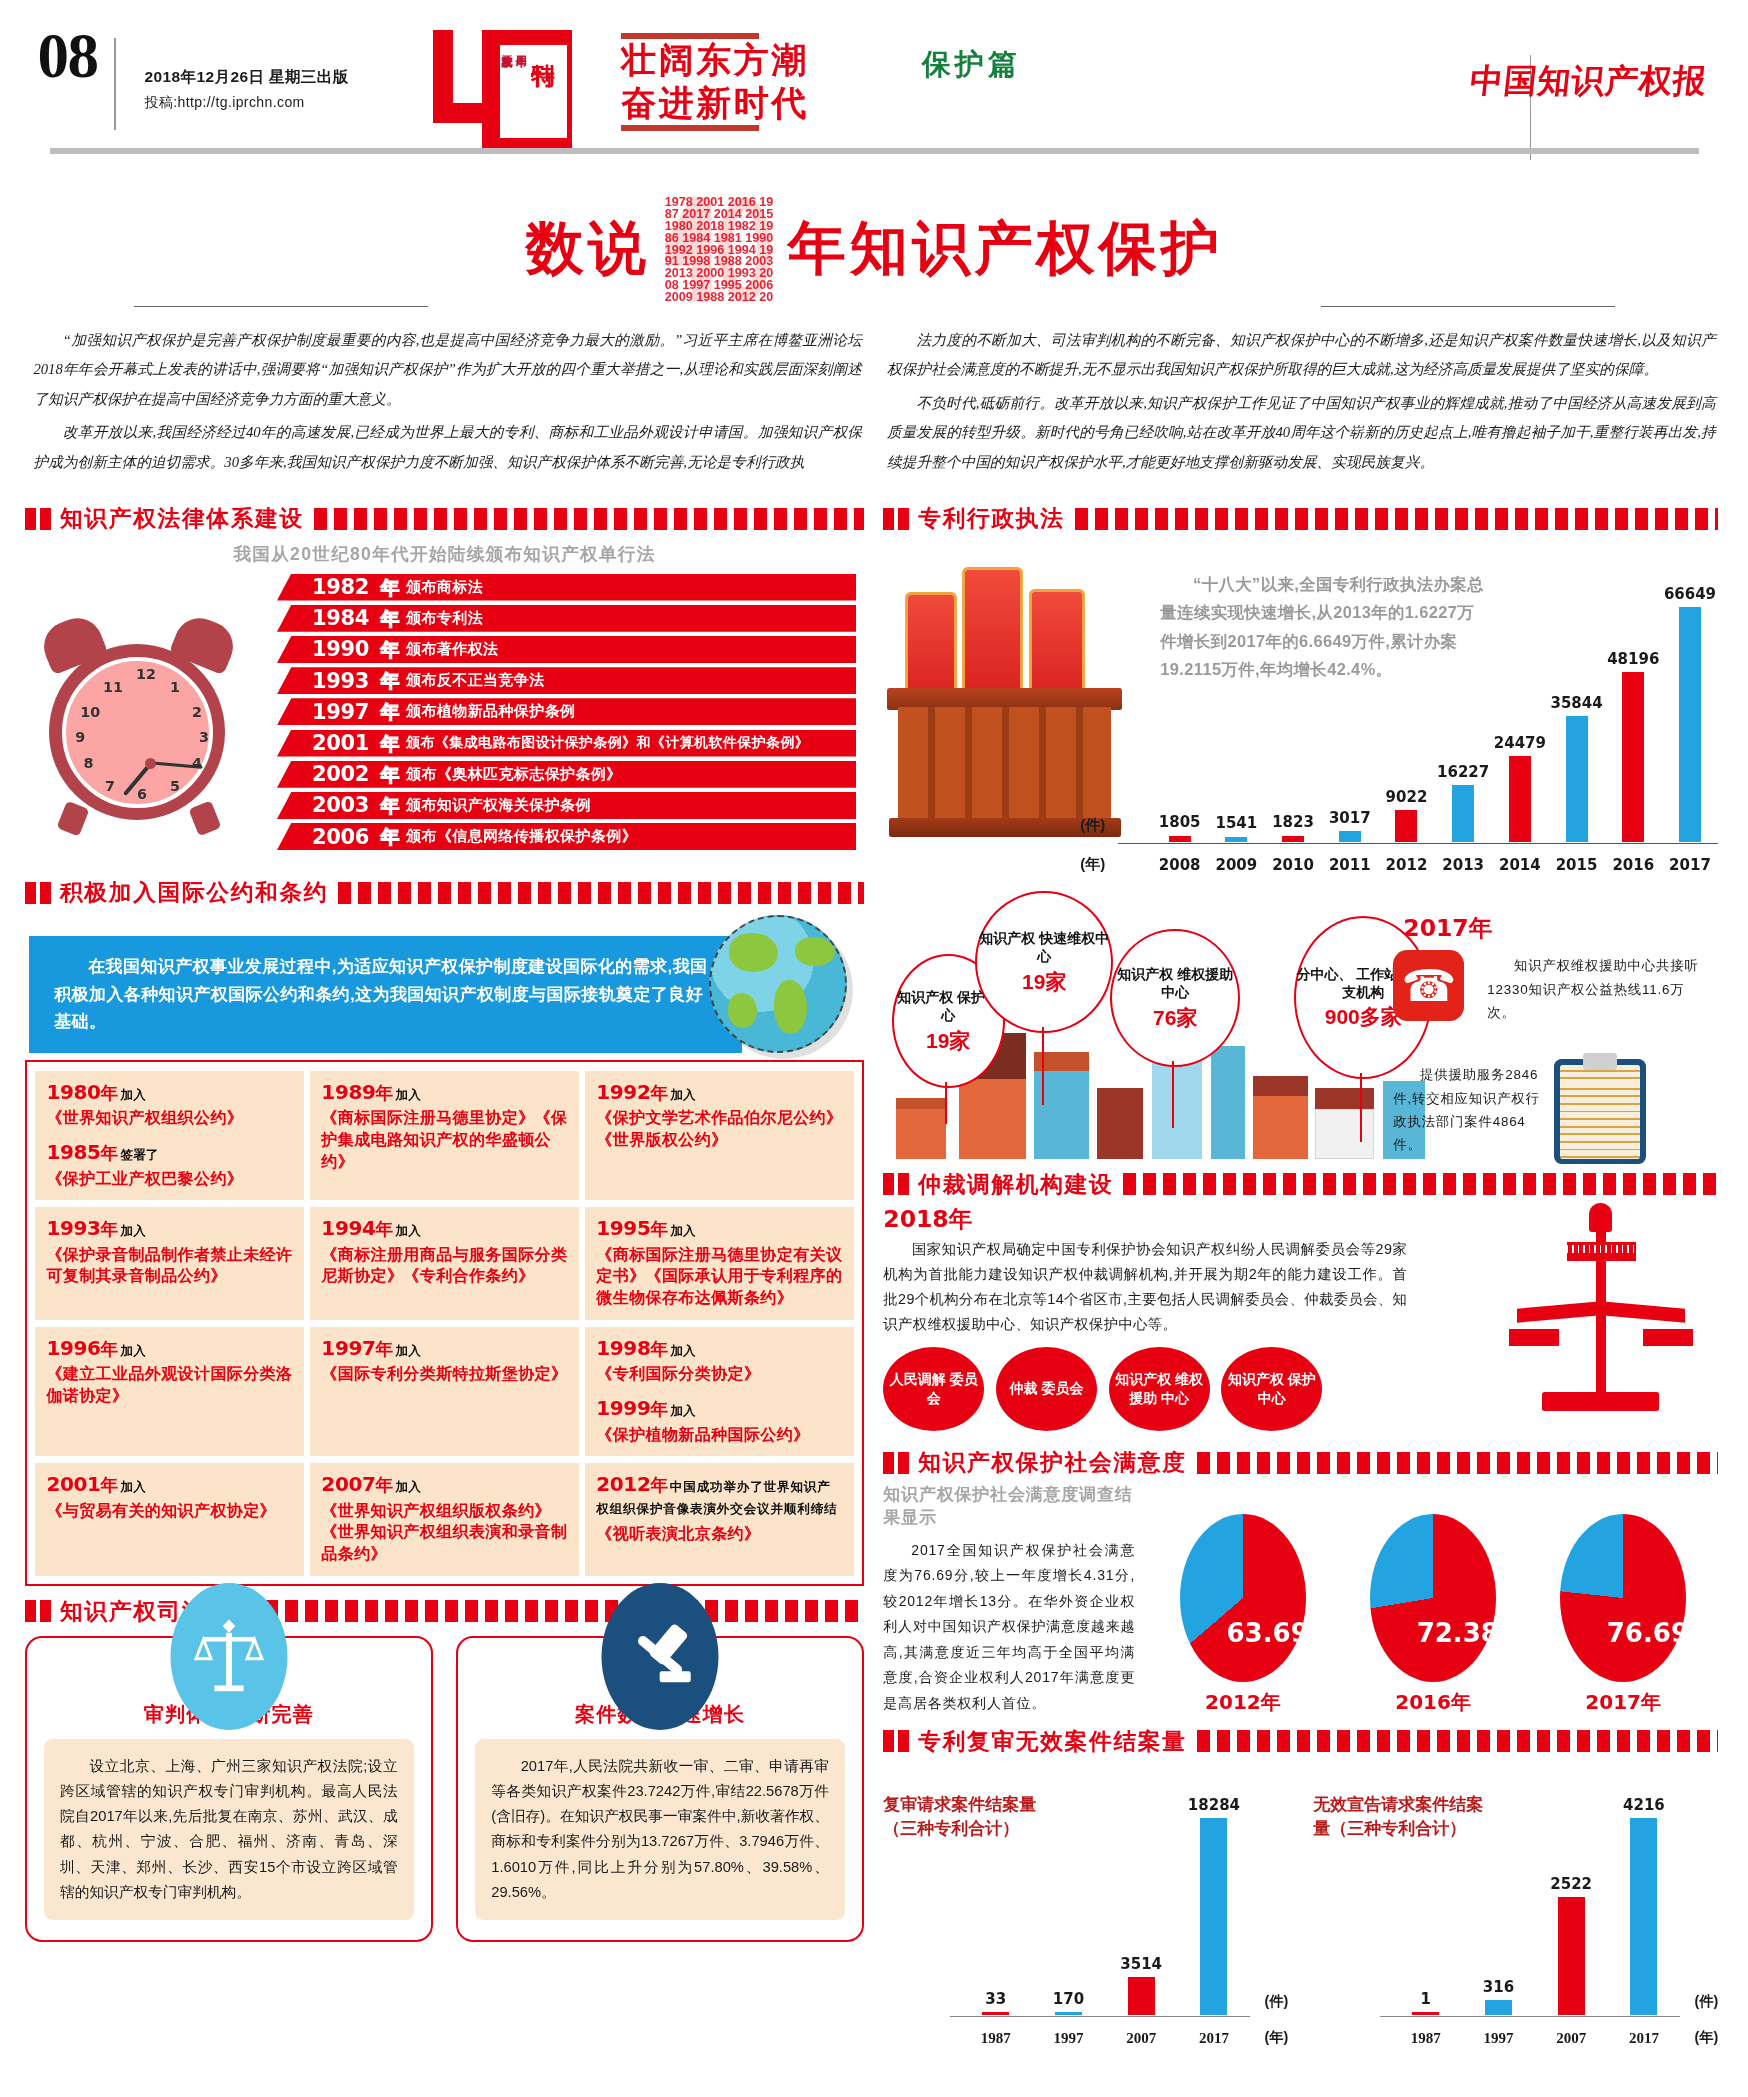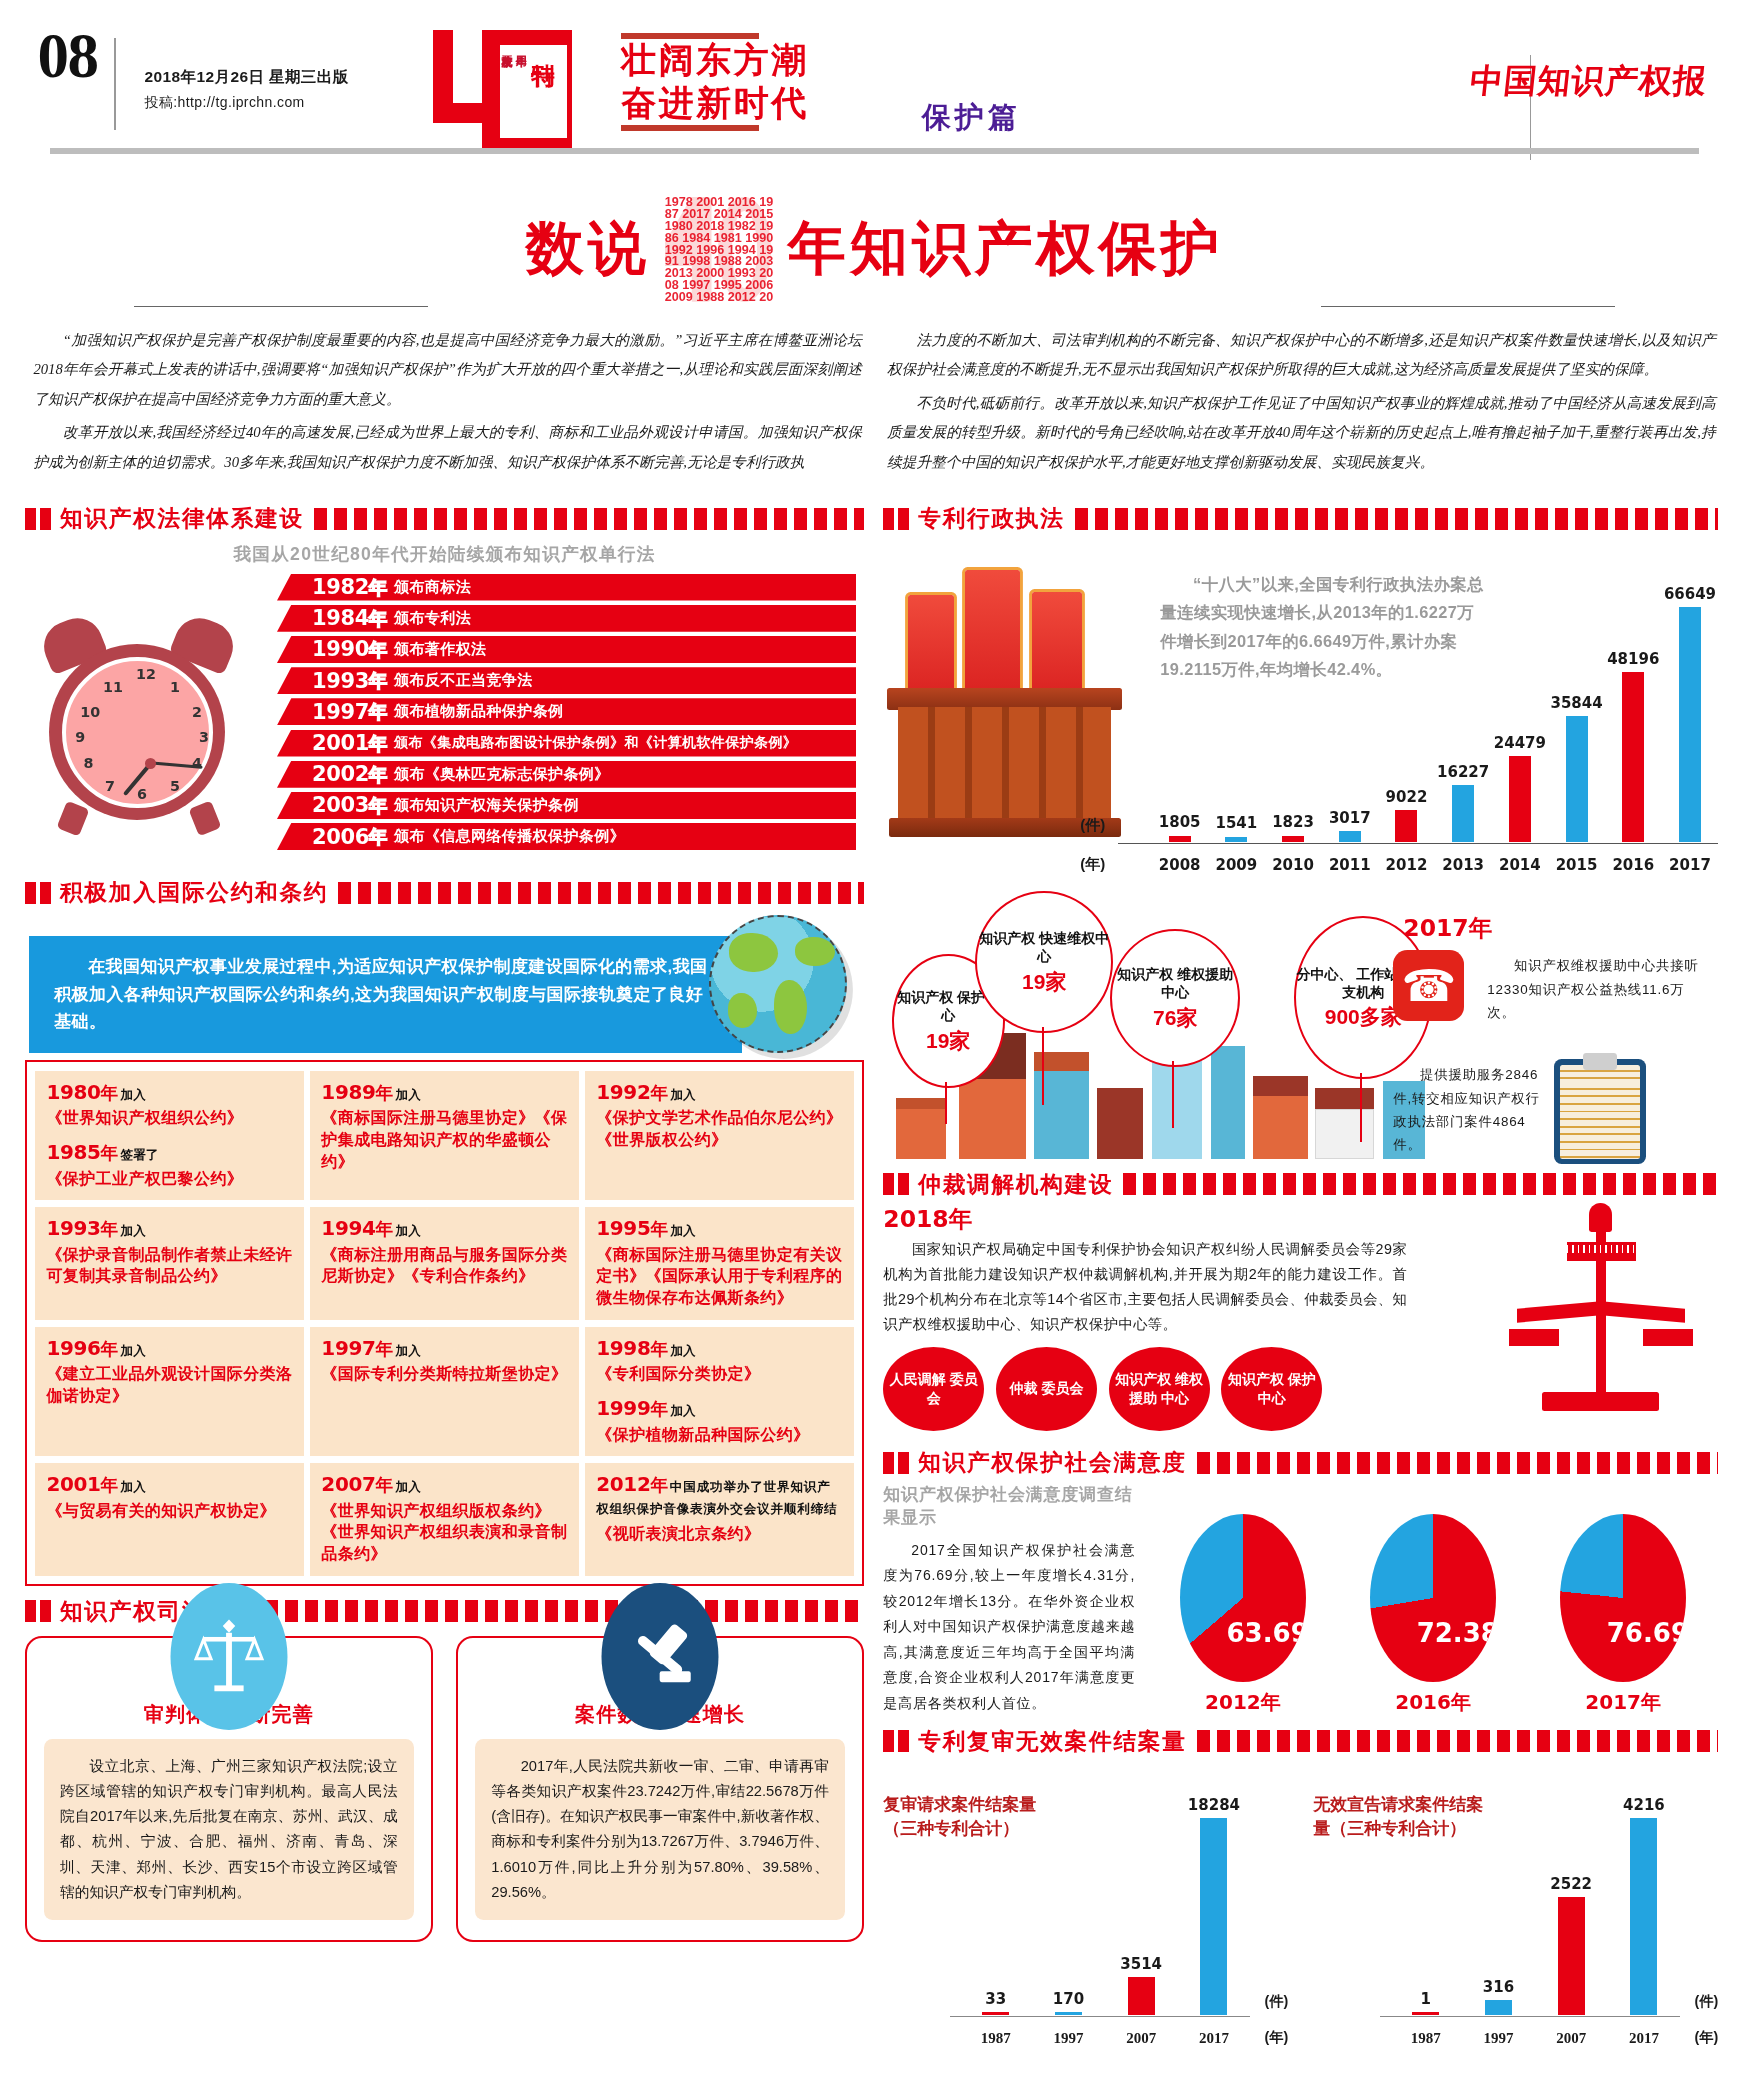--- a/index.html
+++ b/index.html
@@ -17,21 +17,21 @@
   .logo40 .num4 .v1{position:absolute;left:0;top:0;width:20px;height:84px;background:#e60012;}
   .logo40 .num4 .v2{position:absolute;left:0;top:73px;width:69px;height:20px;background:#e60012;}
   .logo40 .num4 .v3{position:absolute;left:49px;top:0;width:20px;height:122px;background:#e60012;}
   .logo40 .zeroblock{position:absolute;left:63px;top:0;width:76px;height:122px;background:#e60012;}
   .logo40 .tkwrap{position:absolute;left:67px;top:15px;width:67px;height:93px;background:#fff;display:flex;}
   .vtxt{writing-mode:vertical-rl;text-orientation:upright;font-size:11px;font-weight:bold;color:#c8102e;line-height:1.15;padding:2.5px 0.8px;letter-spacing:0;}
   .tk-big{writing-mode:vertical-rl;text-orientation:upright;font-size:23.5px;font-weight:bold;color:#e60012;line-height:1;padding-left:2.5px;}
   .slogan{margin-left:12.6px;margin-top:20px;position:relative;}
   .slogan .sbar{width:138px;height:6.7px;background:#c0392b;}
   .slogan .sline{font-size:35px;font-weight:bold;color:#e60012;letter-spacing:2.5px;line-height:1.22;font-family:"DejaVu Sans",sans-serif;}
-  .baohu{margin-left:113px;margin-top:85px;font-size:29px;font-weight:bold;letter-spacing:4.2px;color:#4c1d95;}
+  .baohu{margin-left:113px;margin-top:32px;font-size:29px;font-weight:bold;letter-spacing:4.2px;color:#15803d;}
   .mast-rule{position:absolute;right:193px;top:55px;width:1.3px;height:105px;background:#999;}
   .newspaper-name{position:absolute;right:17px;top:59px;font-size:33px;font-weight:bold;color:#e60012;letter-spacing:0.8px;font-family:"Liberation Serif",serif;transform:skewX(-6deg);}
   .grayrule{position:absolute;left:25px;right:25px;top:148px;height:5.9px;background:#bdbdbd;}
 
   
   .bigtitle{height:138px;display:flex;align-items:center;justify-content:center;position:relative;margin-top:12.6px;}
   .bt-left,.bt-right{font-size:58px;font-weight:bold;color:#e60012;letter-spacing:4.2px;font-family:"DejaVu Sans",sans-serif;}
   .bt-40{position:relative;width:109px;height:105px;margin:0 14.3px;}
   .bt-40 .d4{position:absolute;left:0;top:0;width:47px;height:105px;background:#fbd9d9;border-radius:5px;
      clip-path:polygon(58% 0,100% 0,100% 100%,58% 100%,58% 66%,0 66%,0 44%,58% 0);}
@@ -73,21 +73,21 @@
   .clock .handM{position:absolute;left:83px;top:50px;width:3.4px;height:52px;background:#333;transform-origin:50% 100%;transform:rotate(95deg);border-radius:1.7px;}
   .clock .pin{position:absolute;left:79px;top:97px;width:11px;height:11px;border-radius:50%;background:#b3434b;}
   .clock .foot{position:absolute;width:23.5px;height:29px;background:#b3434b;bottom:-12.6px;border-radius:5px;}
   .clock .footL{left:21px;transform:rotate(22deg);}
   .clock .footR{right:21px;transform:rotate(-22deg);}
 
   .tl-list{position:absolute;left:252px;top:0;width:579px;}
   .tl-row{position:relative;height:27px;margin-bottom:4.2px;background:#e60012;color:#fff;
      display:flex;align-items:center;padding-left:35px;
      clip-path:polygon(14.3px 0,100% 0,100% 100%,0 100%);}
-  .tl-year{font-size:21px;font-weight:bold;letter-spacing:-0.4px;font-family:"DejaVu Sans",sans-serif;margin-right:0;}
+  .tl-year{font-size:21px;font-weight:bold;letter-spacing:-0.4px;font-family:"DejaVu Sans",sans-serif;margin-right:12px;}
   .tl-nian{font-size:18.5px;font-weight:bold;-webkit-text-stroke:1.3px #fff;color:#e60012;margin-right:6.7px;}
   .tl-desc{font-size:15px;font-weight:bold;letter-spacing:0.4px;}
 
   
   .intl-top{position:relative;height:147px;margin-top:4.2px;}
   .intl-blue{position:absolute;left:4.2px;top:25px;width:713px;height:117px;background:#1899dd;}
   .intl-blue p{margin:0;padding:17.6px 25px;color:#fff;font-size:17px;font-weight:bold;line-height:1.62;text-indent:2em;letter-spacing:0.4px;}
   .globe{position:absolute;right:17px;top:4.2px;width:138px;height:138px;border-radius:50%;
      background:radial-gradient(circle at 38% 32%,#7fd3e6 0 42%,#49b7d6 42% 100%);
      border:2.1px dashed #444;box-sizing:border-box;overflow:hidden;box-shadow:5.9px 5.9px 0 rgba(0,0,0,.12);}

